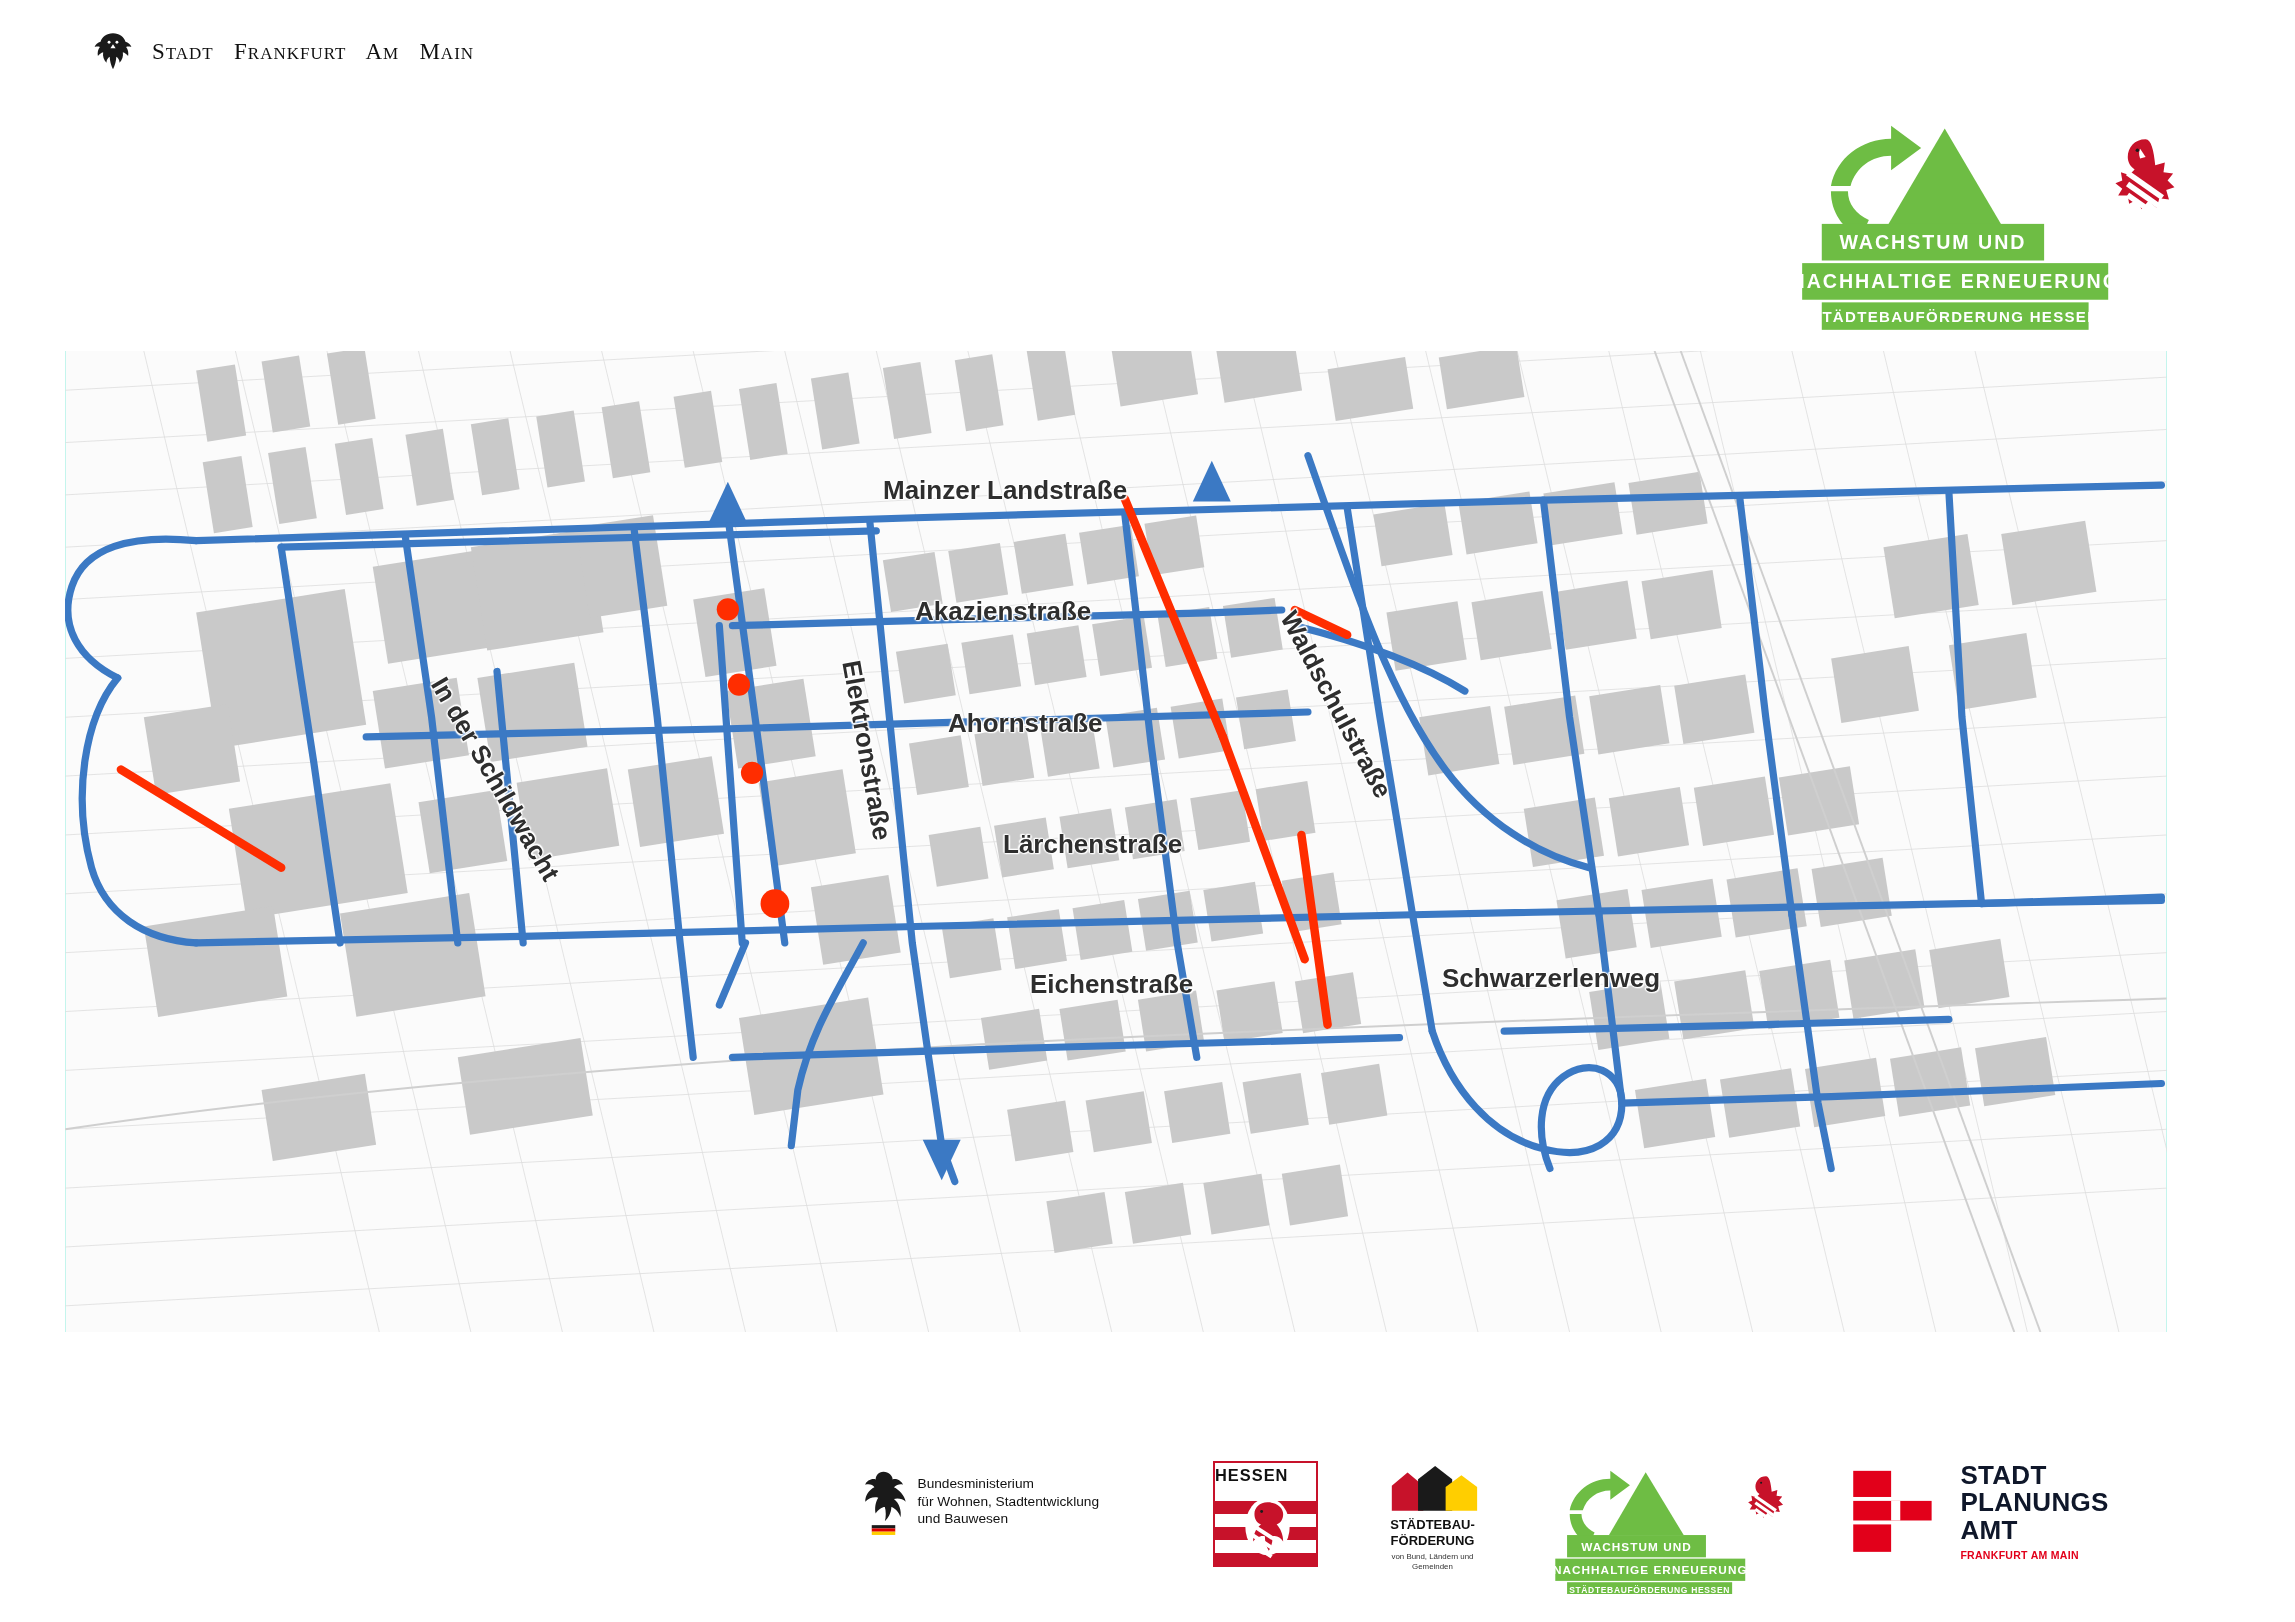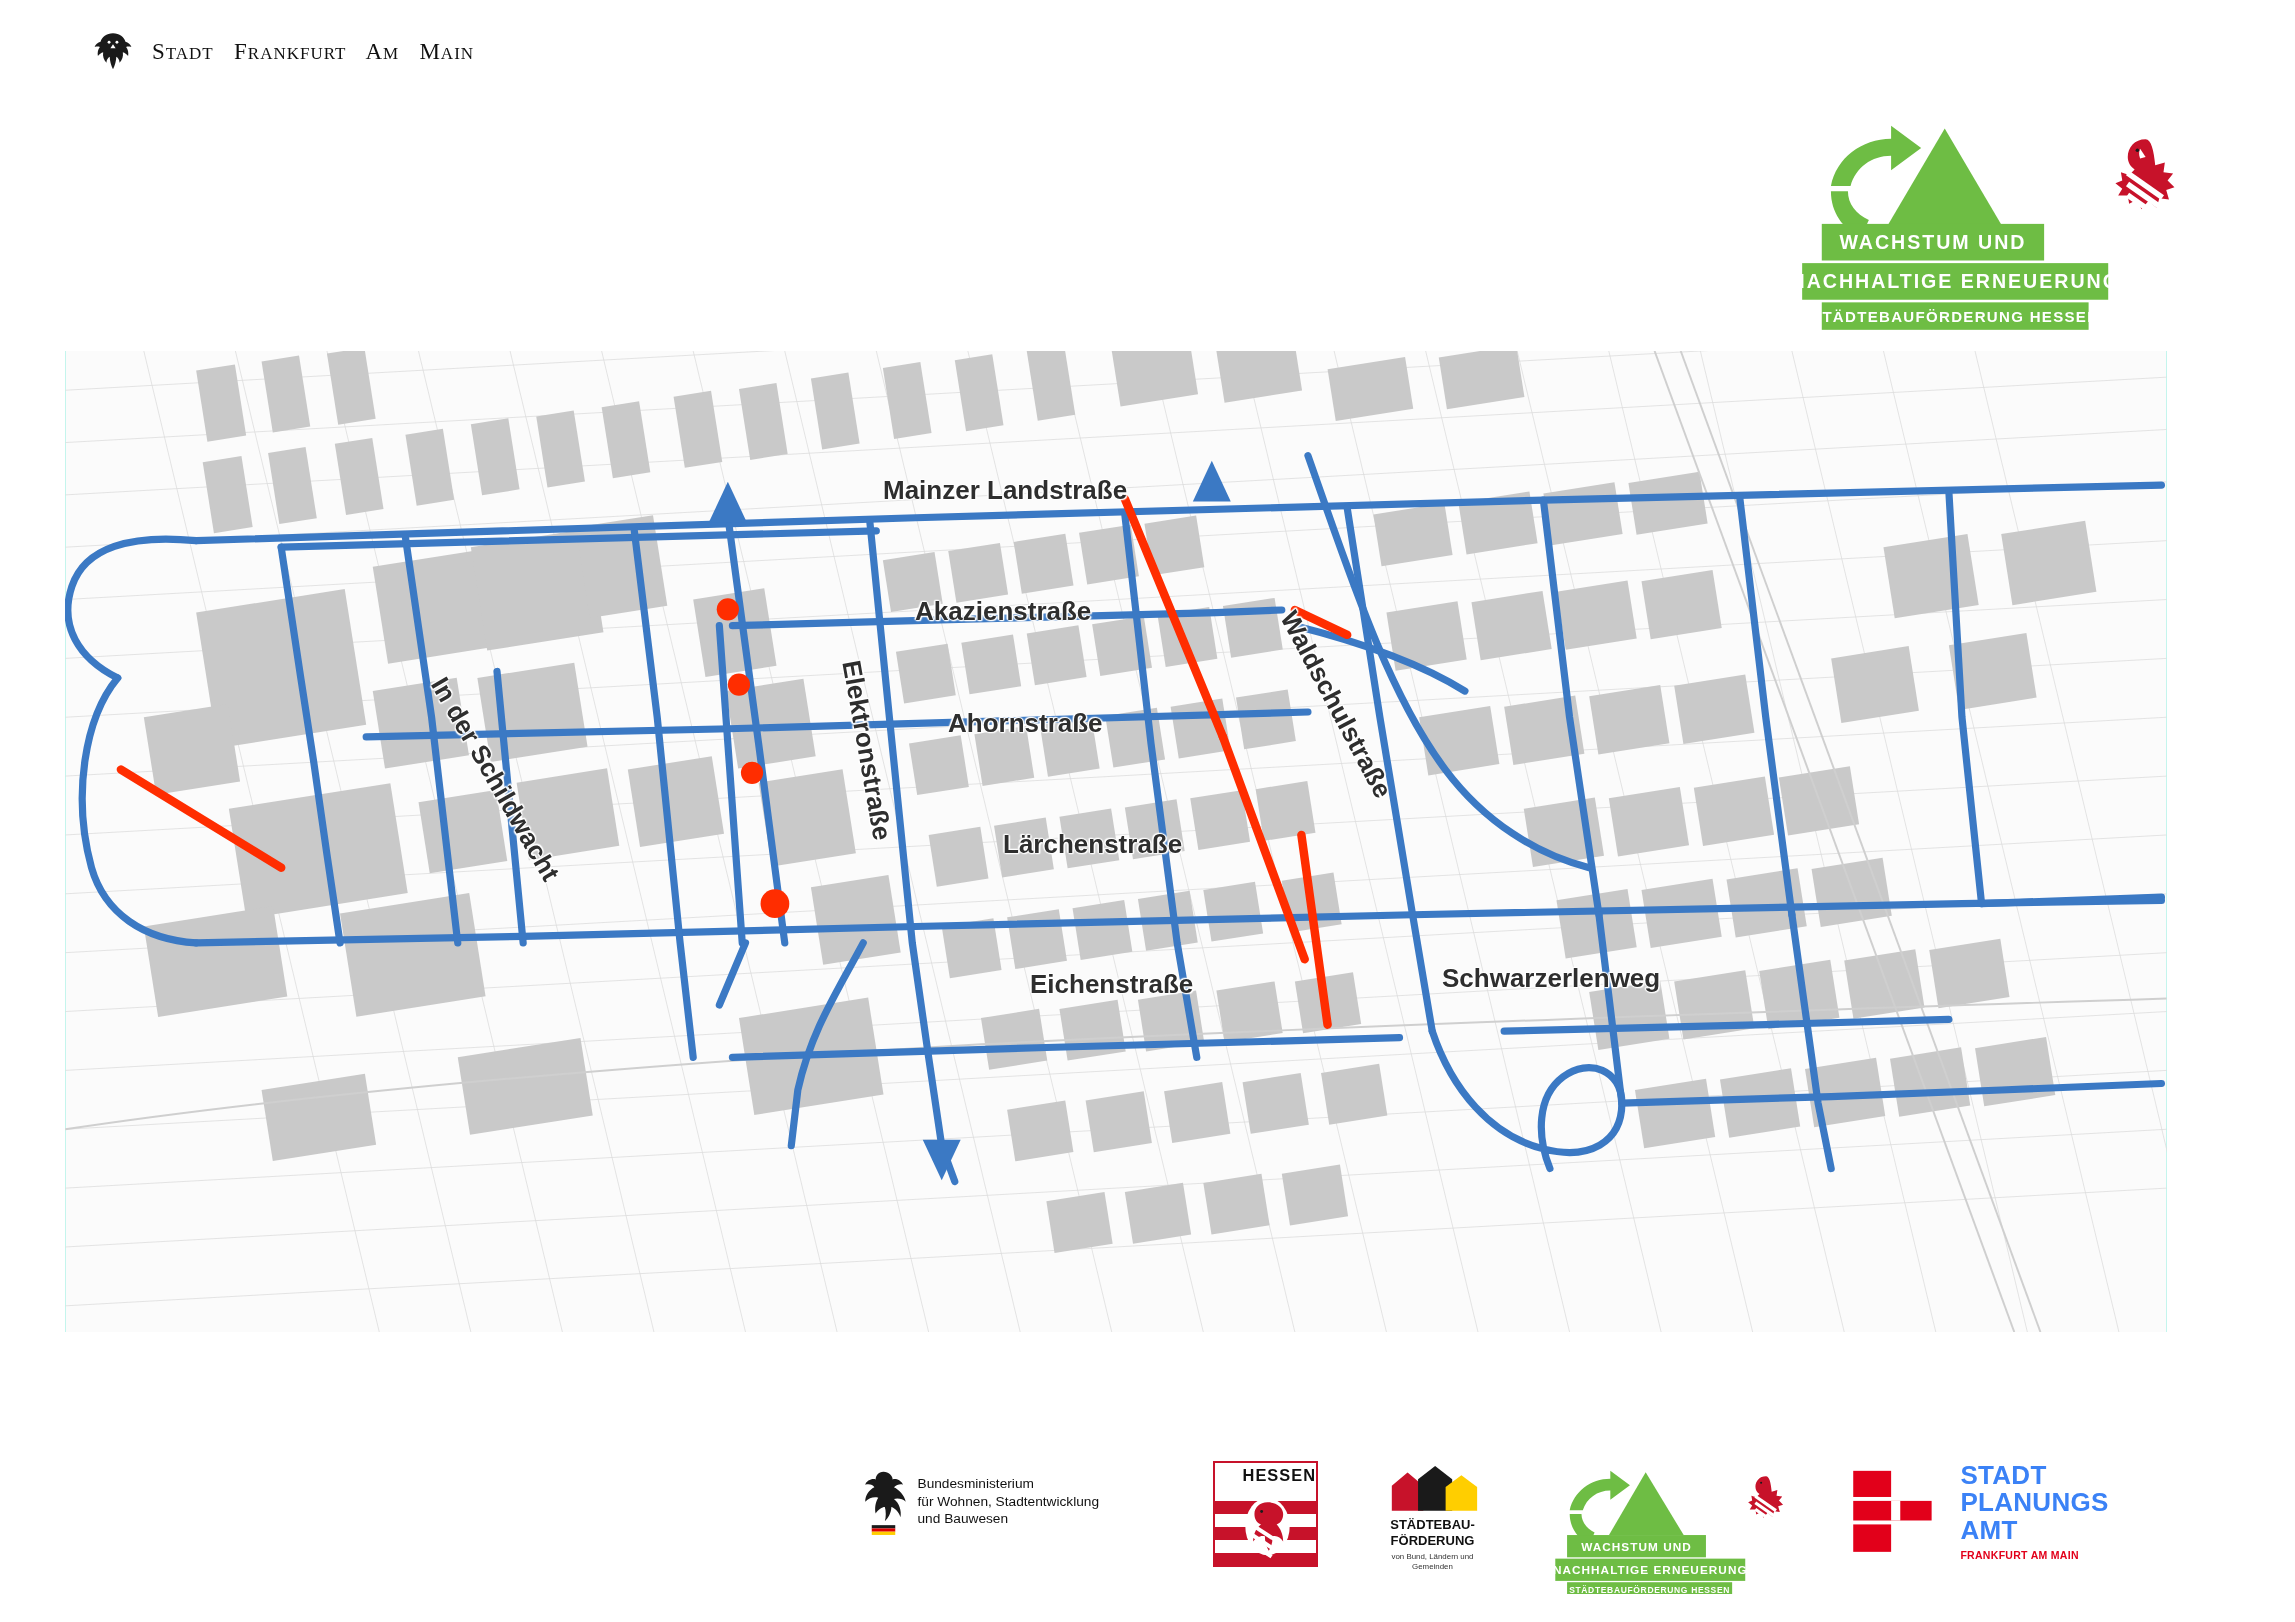--- a/index.html
+++ b/index.html
@@ -125,21 +125,21 @@
     color: #111;
     margin-left: 10.5px;
     white-space: nowrap;
   }
   .hessen-box {
     width: 105px;
     border: 2px solid #c7122a;
     box-sizing: border-box;
   }
   .hessen-title {
-    text-align: right;
+    text-align: left;
     font-weight: bold;
     font-size: 16.4px;
     letter-spacing: 1px;
     color: #111;
     padding: 3.3px 0 2.6px 0;
   }
   .hessen-stripes {
     height: 77px;
     position: relative;
     background:
@@ -158,21 +158,21 @@
     font-size: 7.9px;
     font-weight: normal;
     color: #333;
     line-height: 1.25;
     text-align: center;
     margin-top: 3.3px;
   }
   .stadtplanung-text {
     font-size: 26px;
     font-weight: bold;
-    color: #3b82f6;
+    color: #0f172a;
     line-height: 1.05;
     letter-spacing: 0.3px;
   }
   .stadtplanung-sub {
     font-size: 10.5px;
     font-weight: bold;
     color: #e2001a;
     letter-spacing: 0.3px;
     margin-top: 5.2px;
   }

